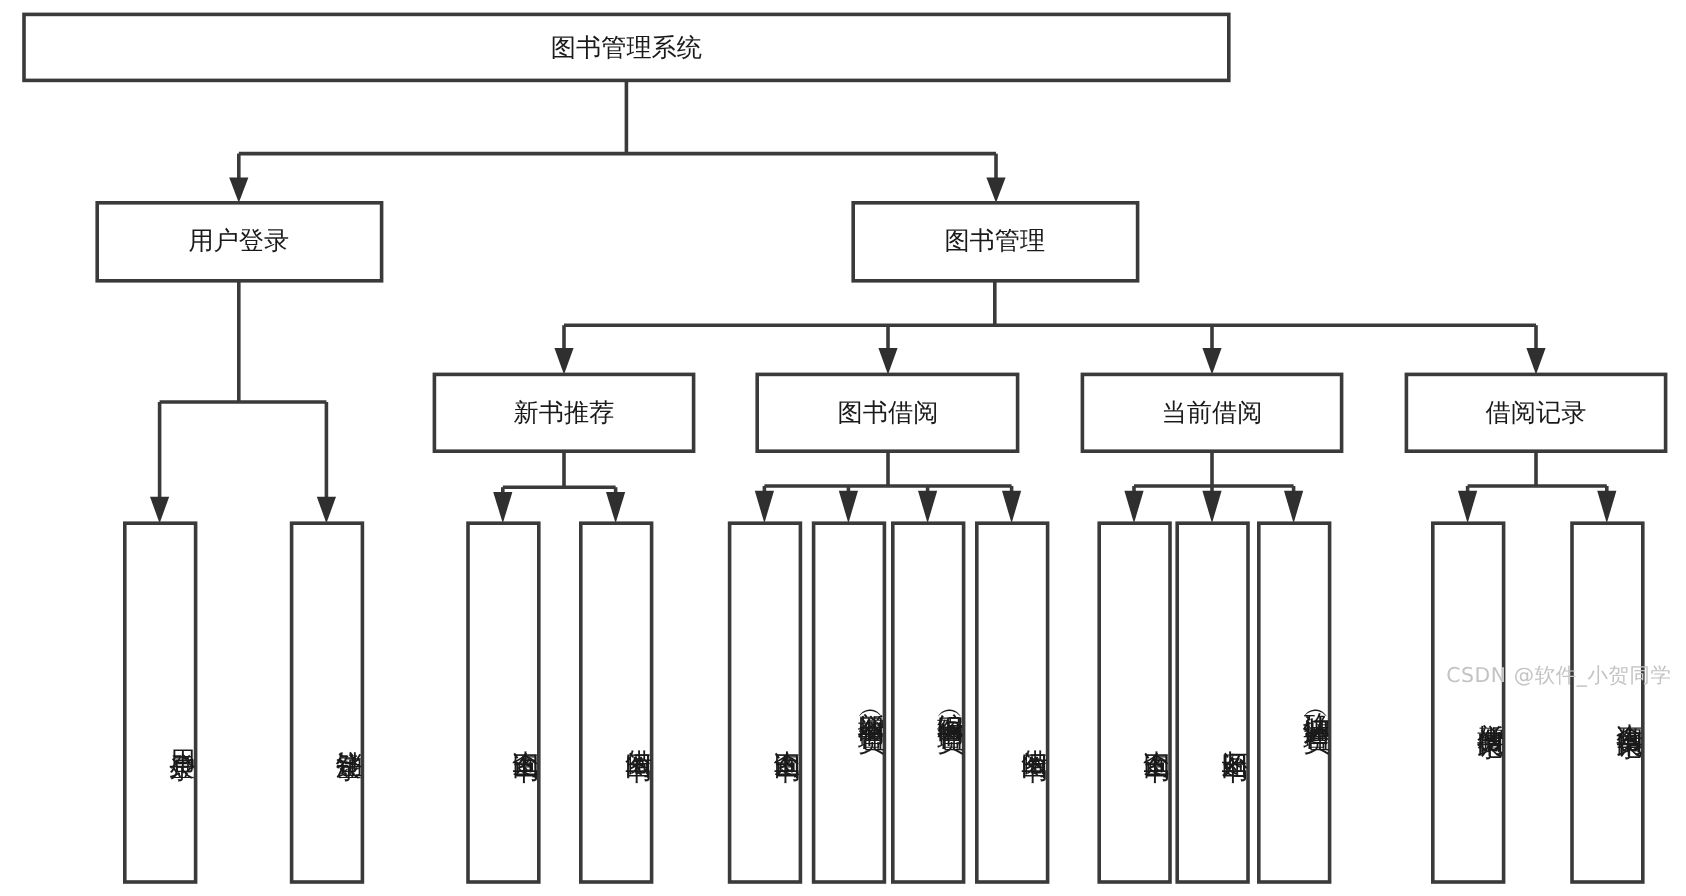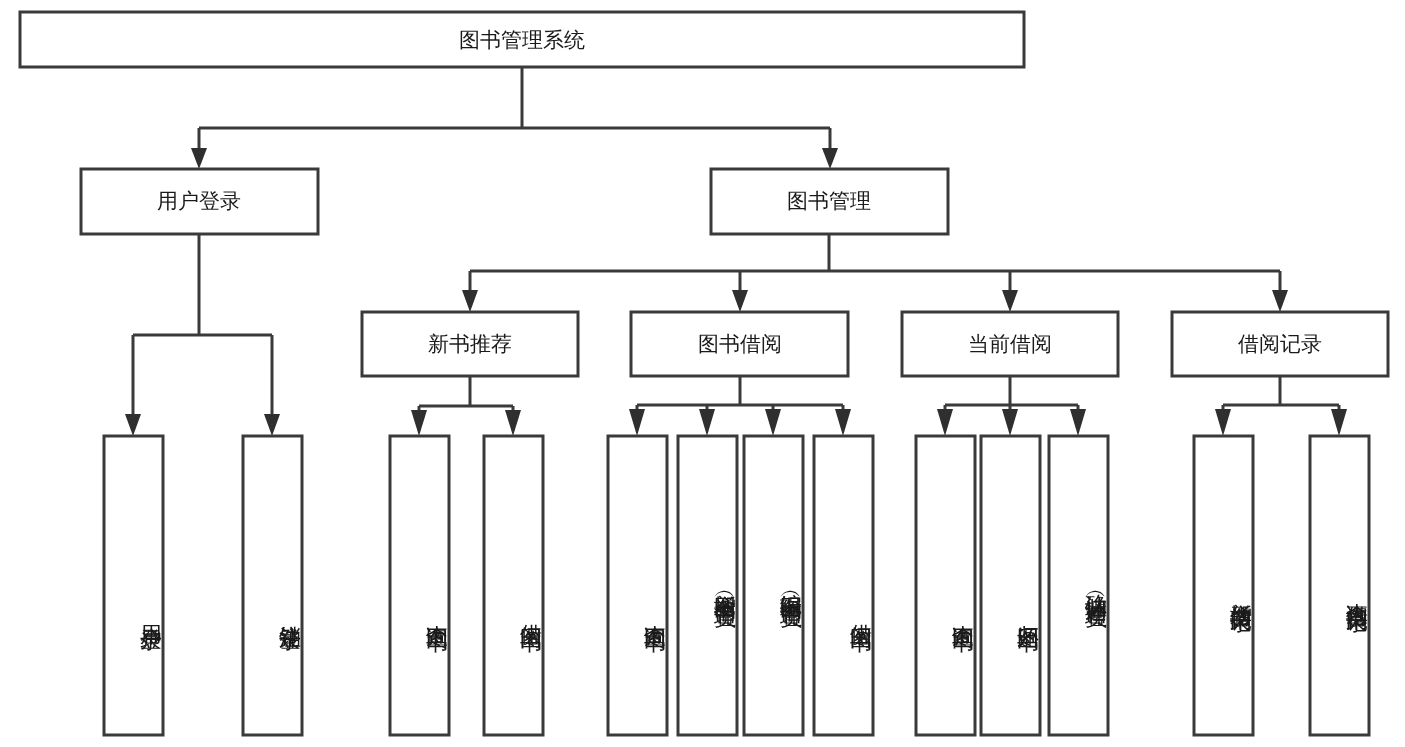--- a/index.html
+++ b/index.html
@@ -211,14 +211,15 @@
   <div class="vlabel" style="left:609px;  top:498px;  width:57px; height:225px;">查询图书</div>
   <div class="vlabel" style="left:679px;  top:441px;  width:57px; height:288px;">新增图书（管理员）</div>
   <div class="vlabel" style="left:745px;  top:441px;  width:57px; height:288px;">编辑图书（管理员）</div>
   <div class="vlabel" style="left:815px;  top:498px;  width:57px; height:225px;">借阅图书</div>
   <div class="vlabel" style="left:917px;  top:498px;  width:57px; height:225px;">查询图书</div>
   <div class="vlabel" style="left:982px;  top:498px;  width:57px; height:225px;">归还图书</div>
   <div class="vlabel" style="left:1050px; top:441px;  width:57px; height:288px;">确认归还（管理员）</div>
   <div class="vlabel" style="left:1195px; top:466px;  width:57px; height:250px;">新增借阅记录</div>
   <div class="vlabel" style="left:1311px; top:466px;  width:57px; height:250px;">查询借阅记录</div>
 
+  <div class="watermark">CSDN @软件_小贺同学</div>
 
 </div>
 
 </body></html>

